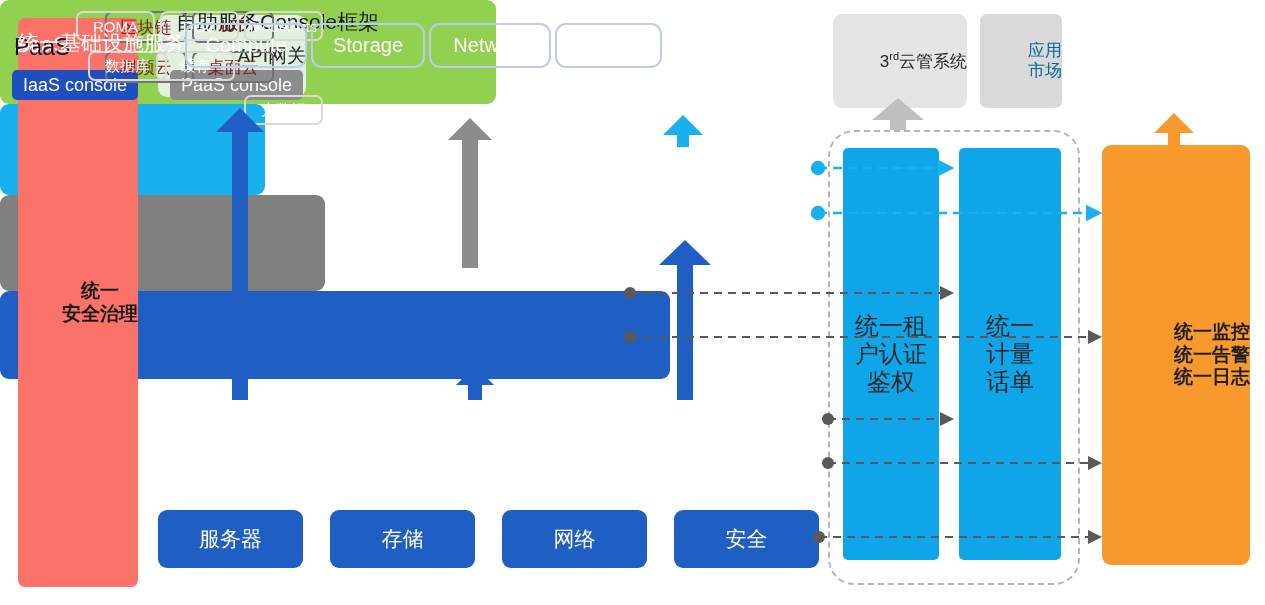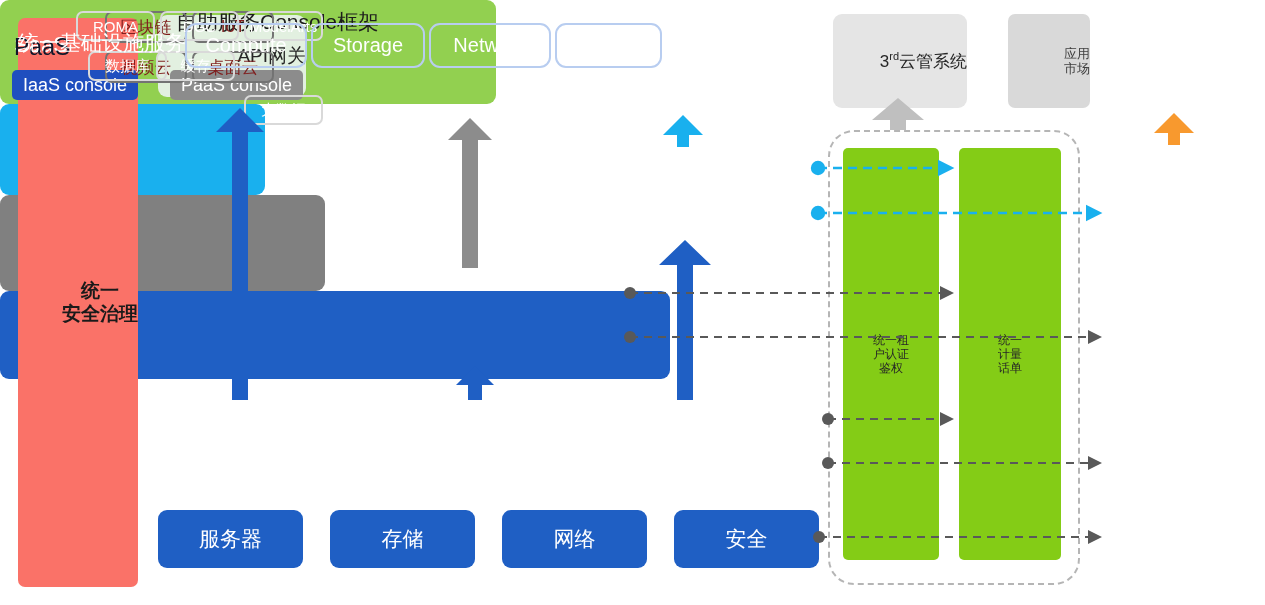--- a/index.html
+++ b/index.html
@@ -17,21 +17,21 @@
   
   #console-frame{left:322px;top:14px;width:496px;height:104px;background:#92d050;border-radius:9px;}
   #console-title{position:absolute;left:0;top:8px;width:555px;text-align:center;font-size:21px;color:#1c1c1c;}
   .console-chip{position:absolute;top:70px;height:30px;border-radius:5px;display:flex;align-items:center;justify-content:center;color:#fff;font-size:18px;padding:0 11px;box-sizing:border-box;}
   #chip-iaas{left:12px;background:#1f4fbf;}
   #chip-paas{left:170px;background:#8c8c8c;}
   #chip-saas{left:326px;background:#19b0ee;}
 
   
   #cloud-mgmt{left:833px;top:14px;width:134px;height:94px;background:#e5e5e5;border-radius:9px;color:#262626;font-size:17px;}
-  #app-market{left:1008px;top:14px;width:82px;height:94px;background:#d9d9d9;border-radius:7px;color:#404040;font-size:13px;}
+  #app-market{left:980px;top:14px;width:82px;height:94px;background:#d9d9d9;border-radius:7px;color:#0369a1;font-size:17px;}
 
   
   #ops-top{left:1102px;top:14px;width:148px;height:98px;background:#f8992e;border-radius:9px;color:#1f1f1f;font-size:18px;}
   #ops-side{left:1102px;top:145px;width:148px;height:420px;background:#f8992e;border-radius:9px;color:#1f1f1f;font-size:19px;font-weight:600;}
 
   
   #saas{left:553px;top:147px;width:265px;height:91px;background:#19b0ee;border-radius:9px;}
   #saas-label{position:absolute;left:14px;top:32px;color:#fff;font-size:22px;}
   .saas-chip{position:absolute;border:2px solid #737373;border-radius:7px;color:#7f1d1d;font-size:17px;display:flex;align-items:center;justify-content:center;height:28px;}
   #sc-blk{left:105px;top:11px;width:78px;}
@@ -61,21 +61,21 @@
 
   
   .bottom-chip{position:absolute;top:510px;height:58px;background:#1f5fc4;border-radius:9px;color:#fff;font-size:21px;display:flex;align-items:center;justify-content:center;}
   #bc-server{left:158px;width:145px;}
   #bc-storage{left:330px;width:145px;}
   #bc-network{left:502px;width:145px;}
   #bc-security{left:674px;width:145px;}
 
   
   #dash-zone{position:absolute;left:828px;top:130px;width:252px;height:455px;border:2px dashed #b5b5b5;border-radius:26px;box-sizing:border-box;}
-  .gray-col{position:absolute;background:#84cc16;border-radius:5px;color:#262626;font-size:12px;display:flex;align-items:center;justify-content:center;text-align:center;line-height:1.22;}
+  .gray-col{position:absolute;background:#0ea5e9;border-radius:5px;color:#262626;font-size:24px;display:flex;align-items:center;justify-content:center;text-align:center;line-height:1.22;}
   #col-auth{left:843px;top:148px;width:96px;height:412px;}
   #col-bill{left:959px;top:148px;width:102px;height:412px;}
 
   
   #arrows{position:absolute;left:0;top:0;width:1265px;height:605px;pointer-events:none;}
 </style>
 </head>
 <body>
 
 <div id="stage">
@@ -98,20 +98,25 @@
   <div class="box" id="cloud-mgmt">
     <span><span>3</span><sup style="font-size:11px">rd</sup><span>云管系统</span></span>
   </div>
 
   <div class="box" id="app-market">
     <span class="lbl">应用
 市场</span>
   </div>
 
 
+  <div class="box" id="ops-side">
+    <span class="lbl">统一监控
+统一告警
+统一日志</span>
+  </div>
 
   <div id="saas">
     <div id="saas-label">SaaS</div>
     <div class="saas-chip" id="sc-blk">区块链</div>
     <div class="saas-chip" id="sc-iot">IoT</div>
     <div class="saas-chip" id="sc-vid">视频云</div>
     <div class="saas-chip" id="sc-desk">桌面云</div>
   </div>
 
   <div id="paas">

